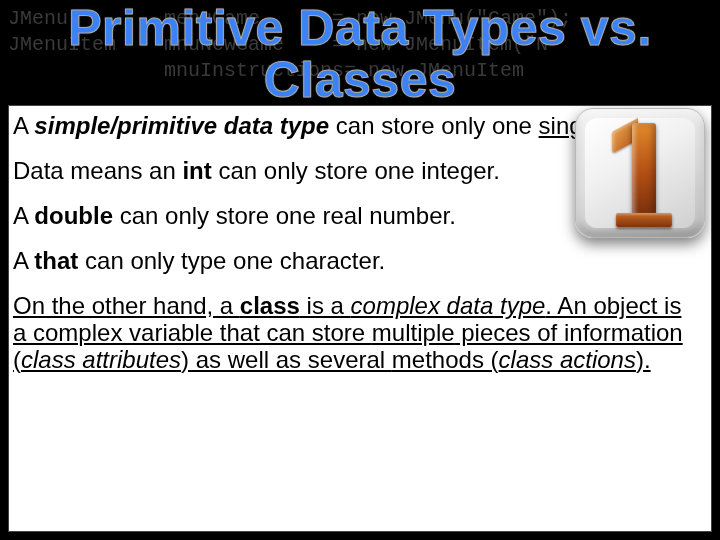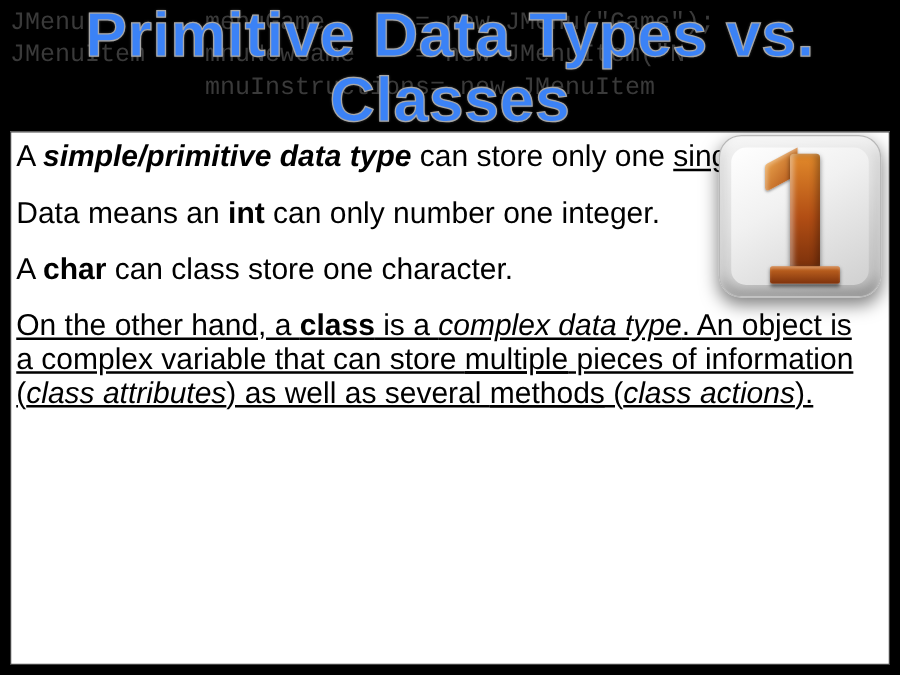--- a/index.html
+++ b/index.html
@@ -152,25 +152,28 @@
       <div class="one-stem"></div>
       <div class="one-foot"></div>
     </div>
   </div>
 
   <p>
     <span>A </span><span class="b i">simple/primitive data type</span><span> can store only one </span><span class="u">single</span><span> value.</span>
   </p>
 
   <p>
-    <span>Data means an </span><span class="b">int</span><span> can only number one integer.</span>
+    <span>Data means an </span><span class="b">int</span><span> can only store one integer.</span>
   </p>
 
+  <p>
+    <span>A </span><span class="b">double</span><span> can only store one real number.</span>
+  </p>
 
   <p>
-    <span>A </span><span class="b">char</span><span> can class store one character.</span>
+    <span>A </span><span class="b">that</span><span> can only type one character.</span>
   </p>
 
   <p>
     <span>On the other hand, a </span><span class="b">class</span><span> is a </span><span class="i">complex data type</span><span>. An object is a complex variable that can store </span><span class="u">multiple</span><span> pieces of information (</span><span class="i">class attributes</span><span>) as well as several </span><span class="u">methods</span><span> (</span><span class="i">class actions</span><span>).</span>
   </p>
 
 </div>
 
 </body></html>

